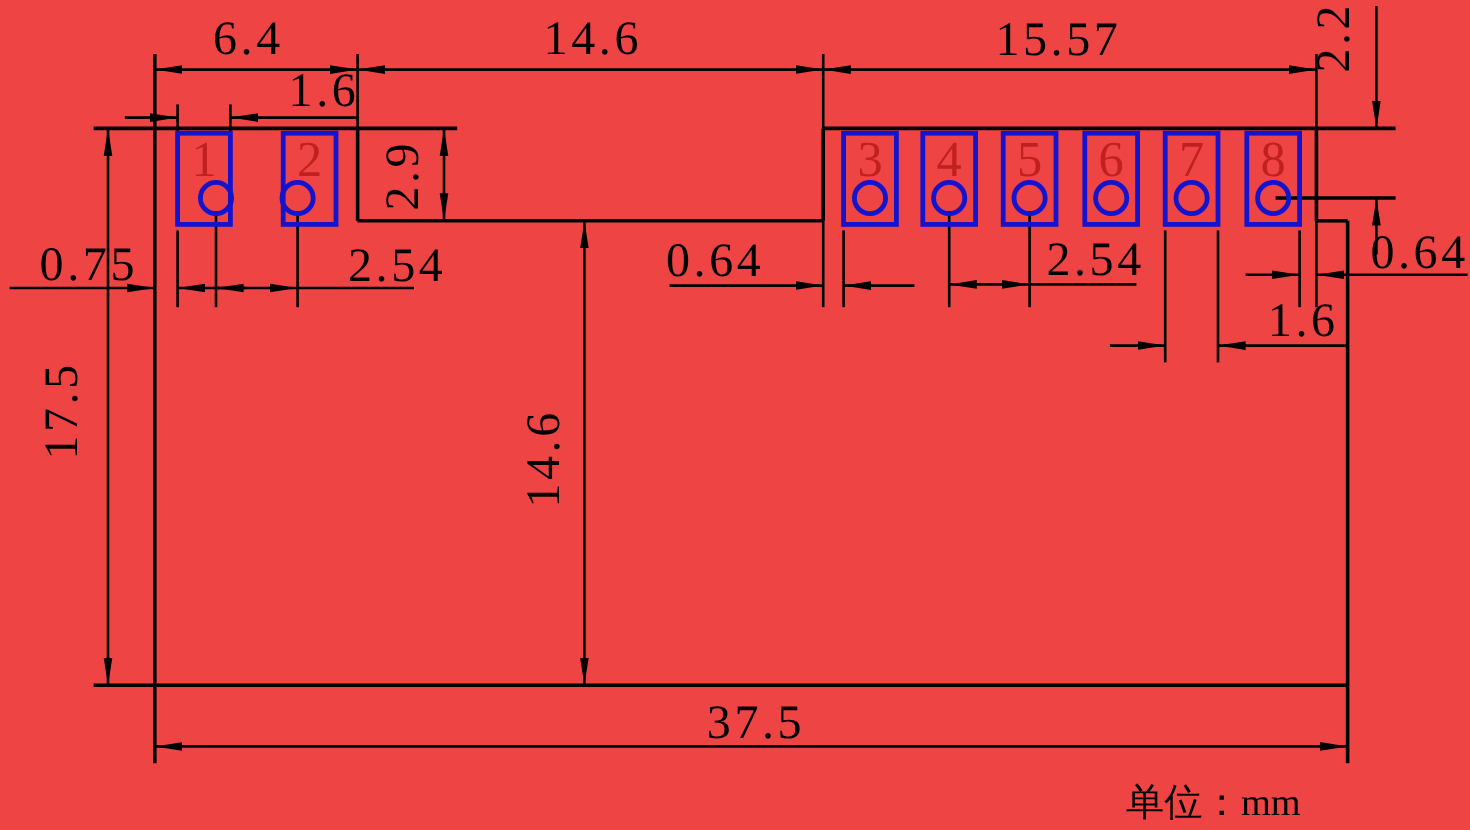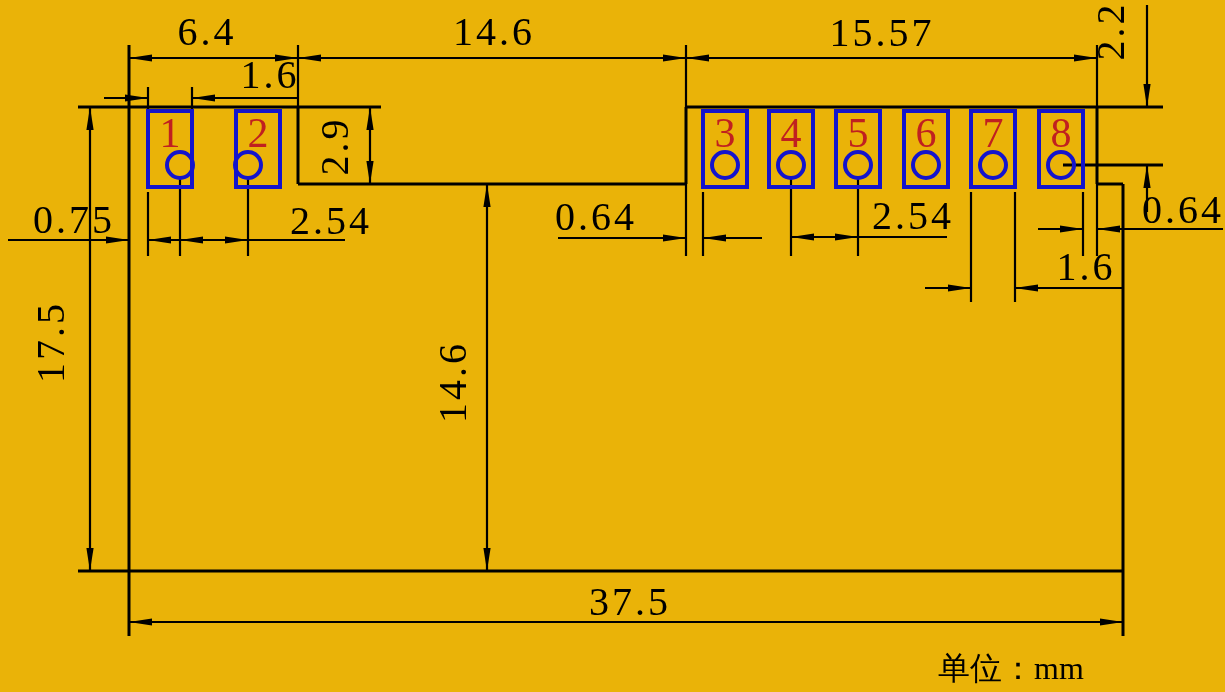--- a/index.html
+++ b/index.html
@@ -1,16 +1,16 @@
 <!DOCTYPE html>
 <html><head>
 <meta charset="utf-8">
 <style>
   html,body{margin:0;padding:0;background:#ffffff;}
-  #stage{width:1225px;height:692px;position:relative;background:#eab308;overflow:hidden;}
+  #stage{width:1225px;height:692px;position:relative;background:#ef4444;overflow:hidden;}
   svg{display:block;}
   .dim-text{font-family:"Liberation Serif","DejaVu Serif",serif;font-size:40px;letter-spacing:3px;fill:#000;text-anchor:middle;}
   .unit-text{font-family:"Liberation Serif","DejaVu Serif",serif;font-size:32px;fill:#000;text-anchor:middle;}
   .pad-num{font-family:"Liberation Serif","DejaVu Serif",serif;font-size:42px;text-anchor:middle;stroke:none;}
   .body-line{stroke:#000;stroke-width:3;fill:none;}
   .ext-line{stroke:#000;stroke-width:2.2;fill:none;}
   .dim-line{stroke:#000;stroke-width:2.2;fill:none;}
   .pad-shape{stroke-width:4;fill:none;}
 </style>
 </head>

